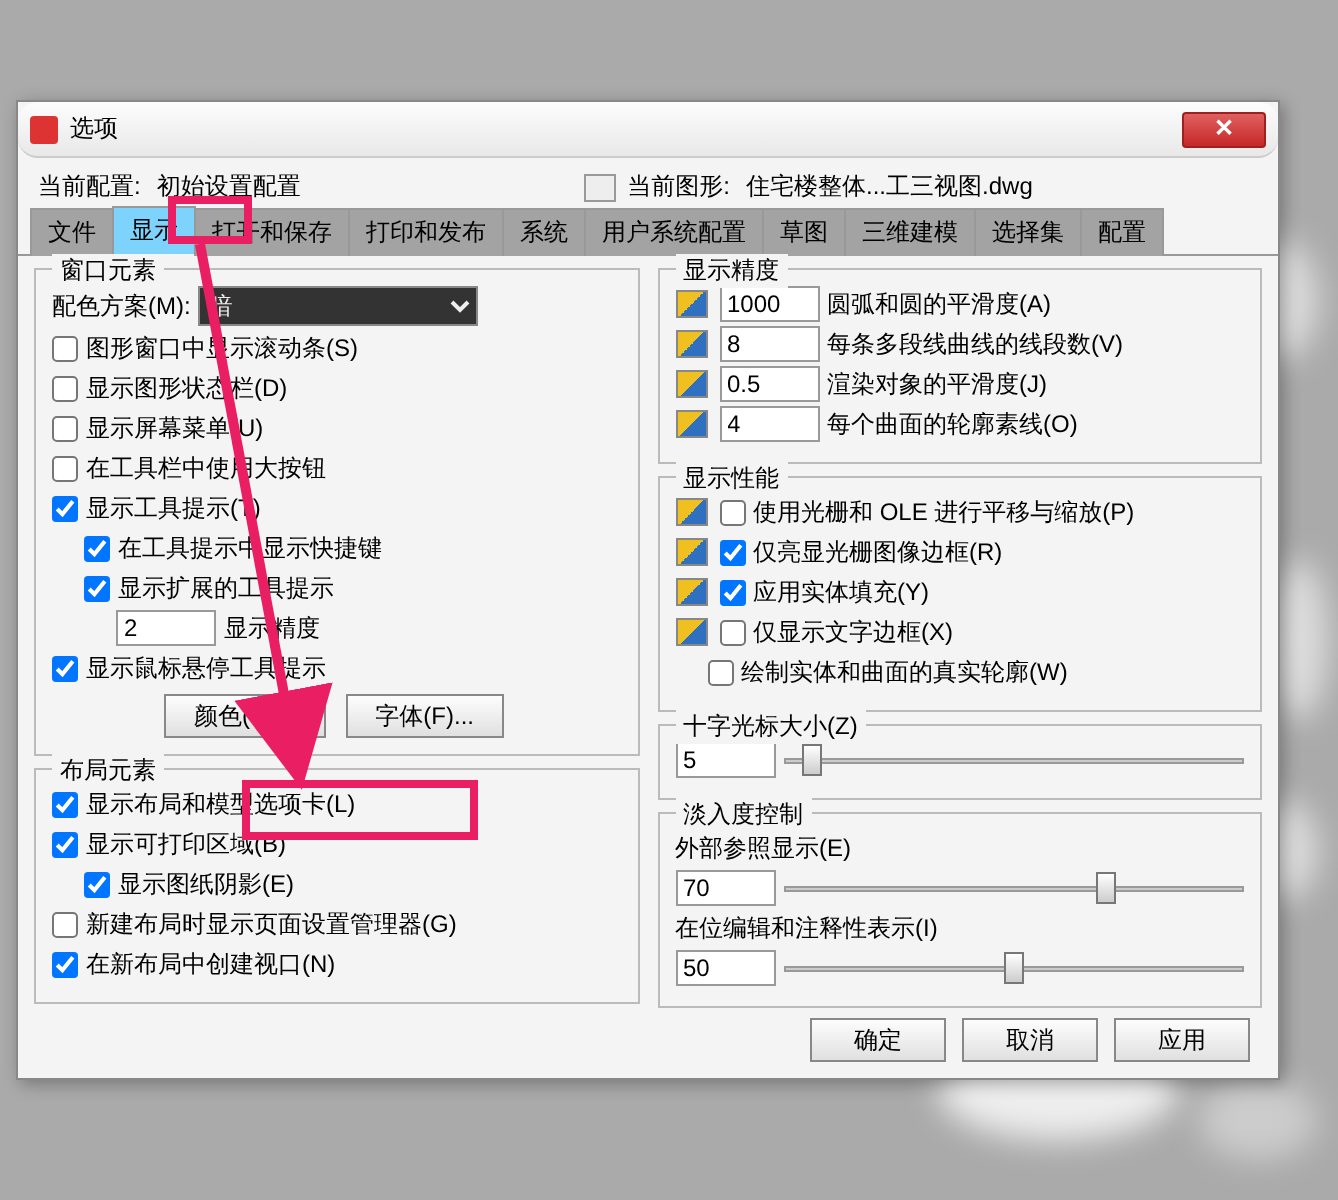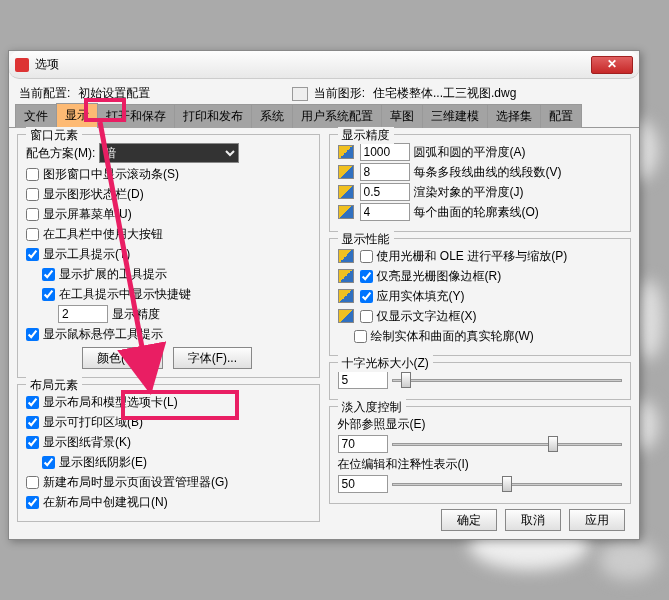--- a/index.html
+++ b/index.html
@@ -14,39 +14,39 @@
 .titlebar { height: 28px; background: linear-gradient(#fdfdfd,#e8e8e8); display: flex; align-items: center; padding: 0 6px; border-bottom: 1px solid #ccc; border-radius: 10px; }
 .app-icon { width: 14px; height: 14px; background: #d33; margin-right: 6px; border-radius: 2px; }
 .titlebar-title { flex: 1; }
 .close-btn { width: 42px; height: 18px; background: linear-gradient(#e06060,#c62828); border: 1px solid #a02020; border-radius: 2px; color: #fff; text-align: center; line-height: 14px; font-weight: bold; }
 .inforow { display: flex; padding: 6px 10px 4px; align-items: center; }
 .inforow .lbl { margin-right: 8px; }
 .inforow .val { flex: 1; }
 .inforow .icon-draw { width: 16px; height: 14px; background: #eee; border: 1px solid #999; margin-right: 6px; }
 .tabs { display: flex; padding: 0 6px; align-items: flex-end; height: 22px; border-bottom: 1px solid #999; }
 .tab { padding: 3px 8px; border: 1px solid #999; border-bottom: none; background: #a3a3a3; margin-right: -1px; position: relative; top: 1px; }
-.tab.active { background: #fdba74; border-bottom: 1px solid #f4f4f4; }
+.tab.active { background: #7dd3fc; border-bottom: 1px solid #f4f4f4; }
 .content { display: flex; padding: 6px 8px; gap: 9px; height: 388px; justify-content: center; }
 .col { flex: 1; display: flex; flex-direction: column; gap: 6px; }
 .group { border: 1px solid #bbb; padding: 6px 8px 8px; position: relative; }
 .group-title { position: absolute; top: -8px; left: 8px; background: #f4f4f4; padding: 0 4px; }
 .row { display: flex; align-items: center; margin: 2px 0; gap: 4px; min-height: 18px; }
 .row.ind1 { padding-left: 16px; }
 .row.ind2 { padding-left: 32px; }
 input[type=checkbox] { width: 13px; height: 13px; }
 select { width: 140px; height: 20px; border: 1px solid #888; background: #333; color: #eee; }
 input.num { width: 50px; height: 18px; border: 1px solid #999; padding: 0 3px; background: #fff; }
 .color-icon { width: 16px; height: 14px; background: linear-gradient(135deg,#f0c020 50%,#3070c0 50%); border: 1px solid #888; margin-right: 2px; }
 .btn { height: 22px; padding: 0 14px; border: 1px solid #888; background: linear-gradient(#fdfdfd,#e0e0e0); display: inline-flex; align-items: center; }
 .btnrow { display: flex; gap: 10px; padding-left: 56px; margin-top: 4px; }
 .slider { flex: 1; height: 18px; position: relative; display: flex; align-items: center; }
 .slider .track { height: 3px; background: #ccc; border: 1px solid #999; flex: 1; }
 .slider .thumb { position: absolute; width: 10px; height: 16px; background: linear-gradient(#fff,#ccc); border: 1px solid #777; top: 1px; }
 .footer { position: absolute; bottom: 8px; right: 14px; display: flex; gap: 8px; }
-.footer .btn { width: 56px; justify-content: center; }
+.footer .btn { width: 68px; justify-content: center; }
 .highlight-tab { position: absolute; left: 84px; top: 98px; width: 42px; height: 24px; border: 4px solid #e91e63; pointer-events: none; z-index: 100; }
 .highlight-btn { position: absolute; left: 121px; top: 390px; width: 118px; height: 30px; border: 4px solid #e91e63; pointer-events: none; z-index: 100; }
 .arrow-svg { position: absolute; z-index: 99; pointer-events: none; }
 </style>
 </head>
 <body>
 
 <div class="smudge s1"></div>
 <div class="smudge s2"></div>
 <div class="smudge s3"></div>
@@ -104,25 +104,25 @@
         <div class="row">
             <input type="checkbox" style="">
             <span>在工具栏中使用大按钮</span>
           </div>
         <div class="row">
             <input type="checkbox" checked="" style="">
             <span>显示工具提示(T)</span>
           </div>
         <div class="row ind1">
             <input type="checkbox" checked="" style="">
+            <span>在工具提示中显示快捷键</span>
+          </div>
+        <div class="row ind1">
+            <input type="checkbox" checked="" style="">
             <span>显示扩展的工具提示</span>
-          </div>
-        <div class="row ind1">
-            <input type="checkbox" checked="" style="">
-            <span>在工具提示中显示快捷键</span>
           </div>
         <div class="row ind2">
             <input class="num" value="2" style="">
             <span>显示精度</span>
           </div>
         <div class="row">
             <input type="checkbox" checked="" style="">
             <span>显示鼠标悬停工具提示</span>
           </div>
         <div class="btnrow">
@@ -132,24 +132,20 @@
       </div>
       <div class="group">
         <span class="group-title">布局元素</span>
         <div class="row">
             <input type="checkbox" checked="" style="">
             <span>显示布局和模型选项卡(L)</span>
           </div>
         <div class="row">
             <input type="checkbox" checked="" style="">
             <span>显示可打印区域(B)</span>
-          </div>
-        <div class="row">
-            <input type="checkbox" checked="" style="">
-            <span>显示图纸背景(K)</span>
           </div>
         <div class="row ind1">
             <input type="checkbox" checked="" style="">
             <span>显示图纸阴影(E)</span>
           </div>
         <div class="row">
             <input type="checkbox" style="">
             <span>新建布局时显示页面设置管理器(G)</span>
           </div>
         <div class="row">

